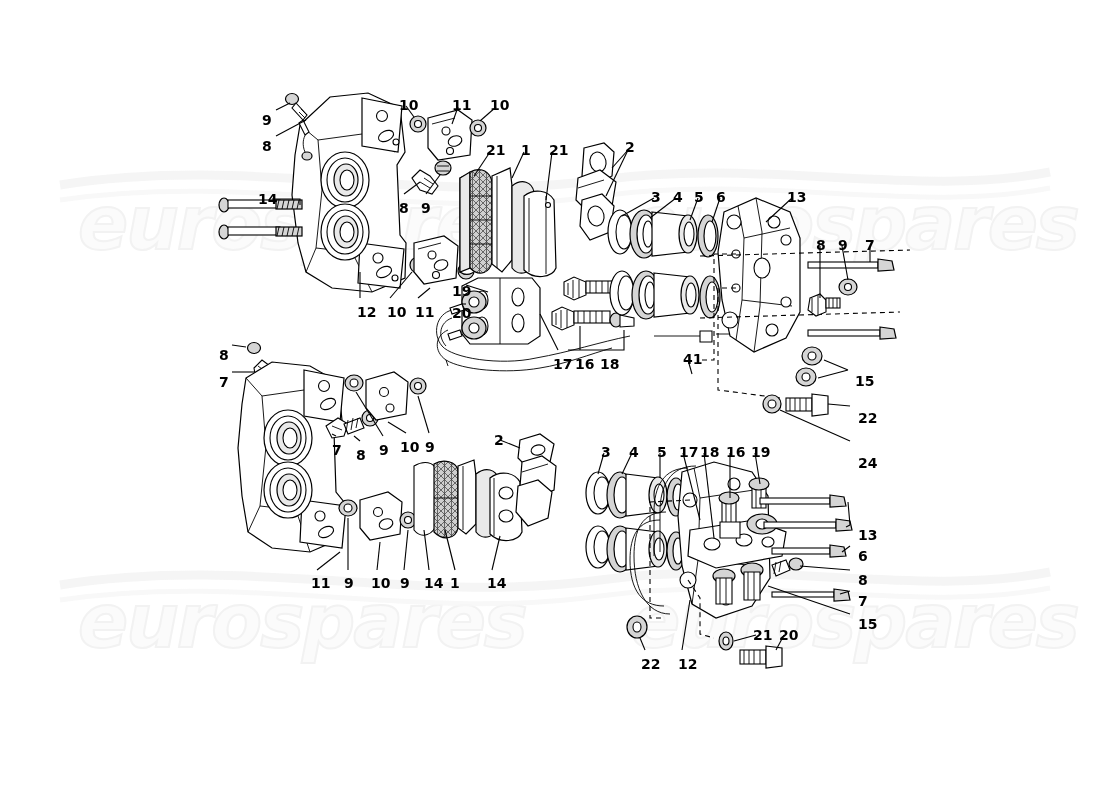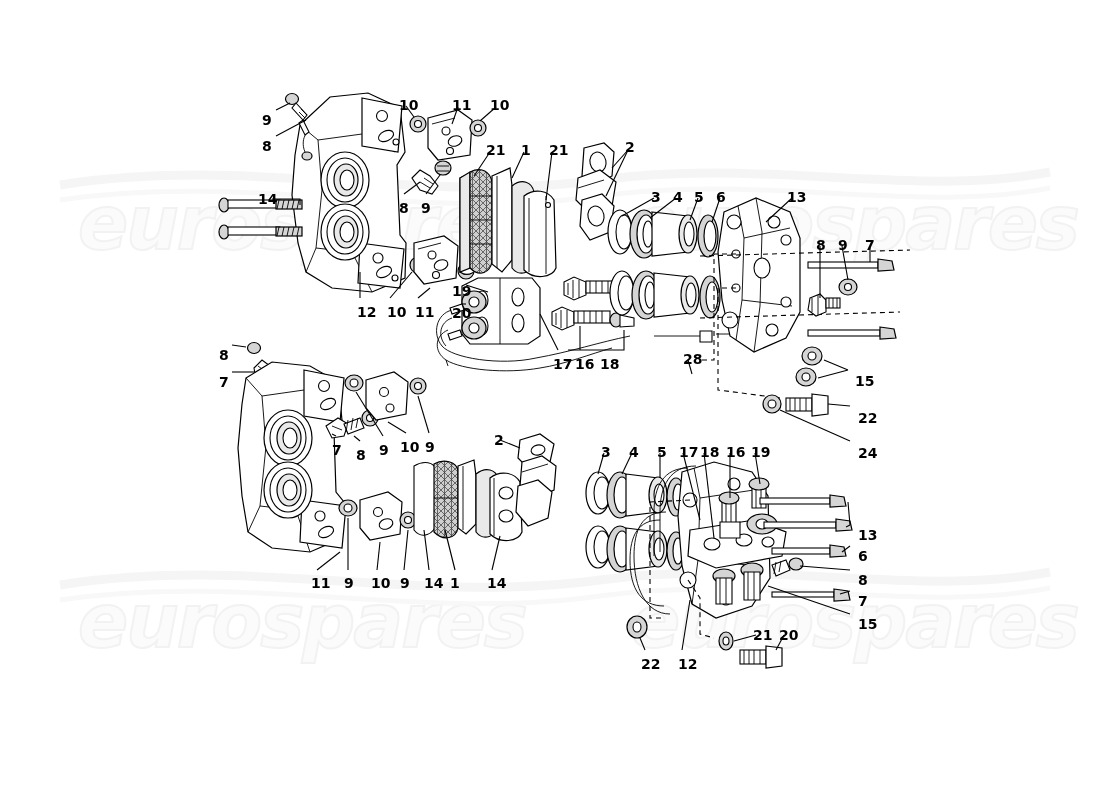--- a/index.html
+++ b/index.html
@@ -551,24 +551,24 @@
       <div class="lbl" style="left: 838px; top: 238px;">9</div>
       <div class="lbl" style="left: 865px; top: 238px;">7</div>
       <div class="lbl" style="left: 357px; top: 305px;">12</div>
       <div class="lbl" style="left: 387px; top: 305px;">10</div>
       <div class="lbl" style="left: 415px; top: 305px;">11</div>
       <div class="lbl" style="left: 452px; top: 284px;">19</div>
       <div class="lbl" style="left: 452px; top: 306px;">20</div>
       <div class="lbl" style="left: 553px; top: 357px;">17</div>
       <div class="lbl" style="left: 575px; top: 357px;">16</div>
       <div class="lbl" style="left: 600px; top: 357px;">18</div>
-      <div class="lbl" style="left: 683px; top: 352px;">28</div>
+      <div class="lbl" style="left: 683px; top: 352px;">41</div>
       <div class="lbl" style="left: 855px; top: 374px;">15</div>
       <div class="lbl" style="left: 858px; top: 411px;">22</div>
-      <div class="lbl" style="left: 858px; top: 446px;">24</div>
+      <div class="lbl" style="left: 858px; top: 456px;">24</div>
       <div class="lbl" style="left: 219px; top: 348px;">8</div>
       <div class="lbl" style="left: 219px; top: 375px;">7</div>
       <div class="lbl" style="left: 332px; top: 443px;">7</div>
       <div class="lbl" style="left: 356px; top: 448px;">8</div>
       <div class="lbl" style="left: 379px; top: 443px;">9</div>
       <div class="lbl" style="left: 400px; top: 440px;">10</div>
       <div class="lbl" style="left: 425px; top: 440px;">9</div>
       <div class="lbl" style="left: 494px; top: 433px;">2</div>
       <div class="lbl" style="left: 311px; top: 576px;">11</div>
       <div class="lbl" style="left: 344px; top: 576px;">9</div>

